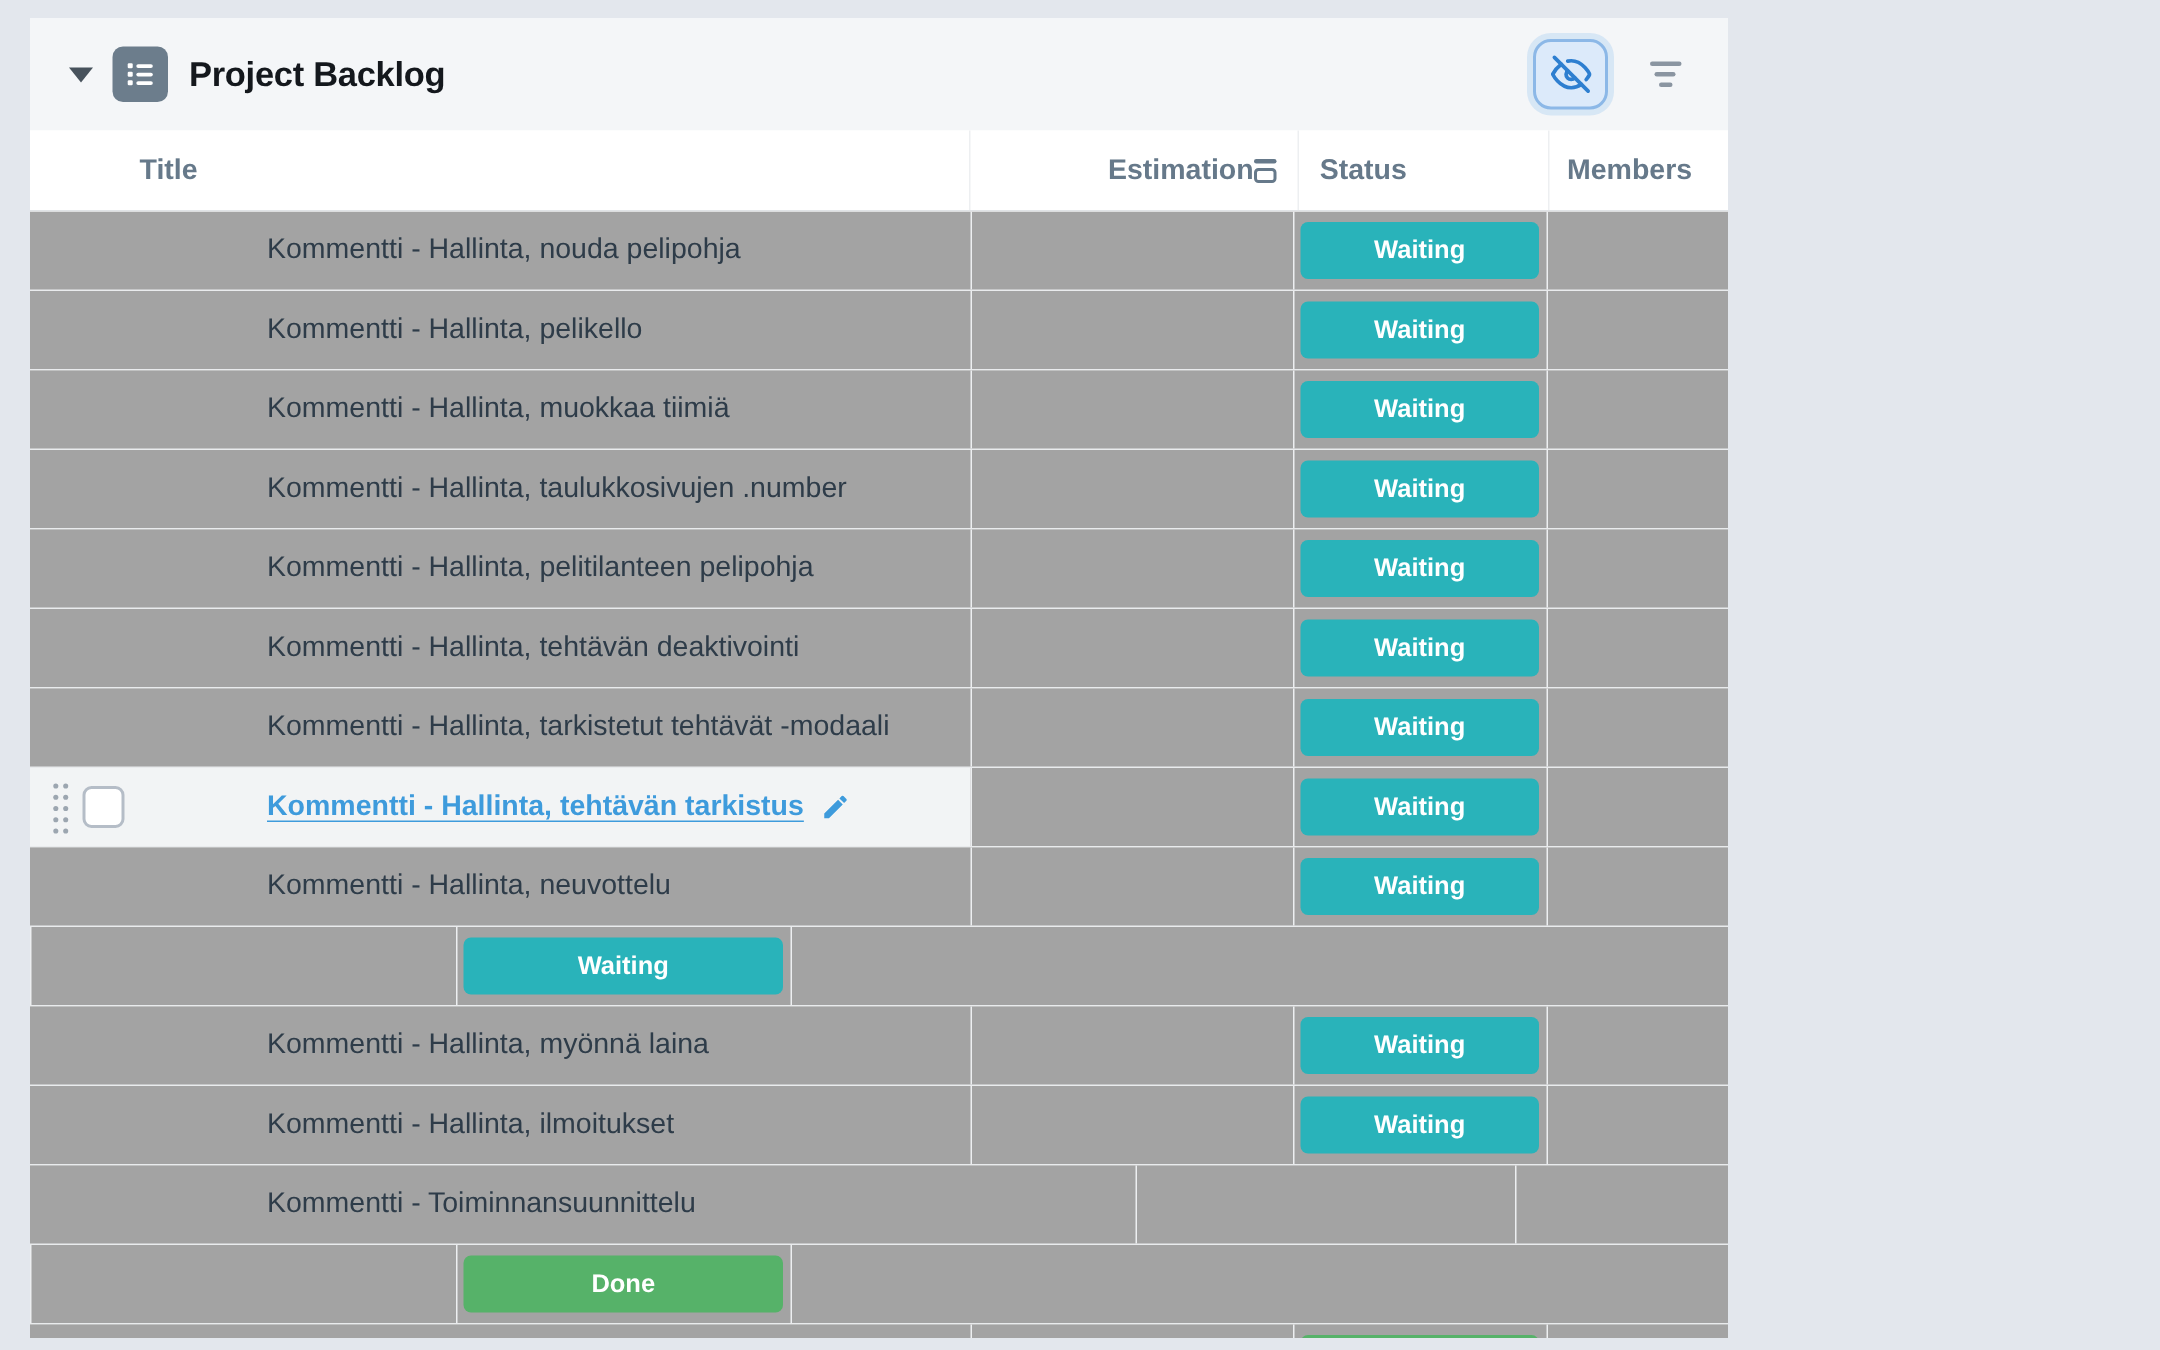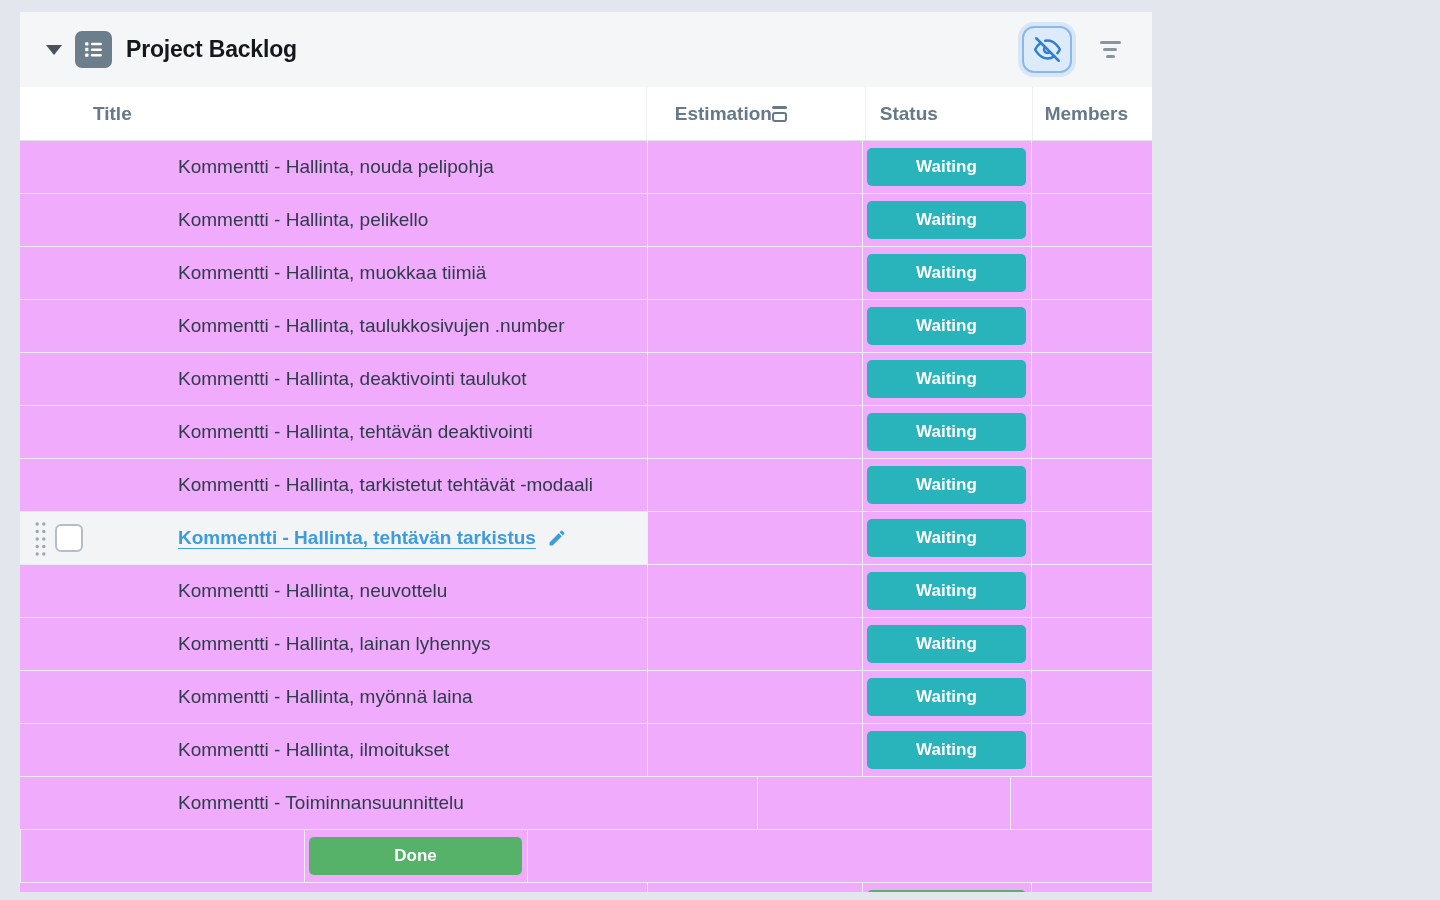--- a/index.html
+++ b/index.html
@@ -24,30 +24,30 @@
     cursor:pointer;padding:0}
   .filter-btn{width:40px;height:40px;margin-left:18px;margin-right:8px;background:none;border:none;cursor:pointer;
     display:flex;flex-direction:column;align-items:center;justify-content:center;gap:4px}
   .filter-bar{height:3px;background:#8a95a1;border-radius:2px}
   .filter-bar.b1{width:21px}.filter-bar.b2{width:14px}.filter-bar.b3{width:9px}
 
   
   .thead{display:flex;height:53px;background:#fff;border-bottom:1px solid #e0e3e6}
   .th{display:flex;align-items:center;font-size:19px;font-weight:700;color:#66798a;box-sizing:border-box;height:100%}
   .th-title{width:830px;padding-left:73px}
-  .th-est{width:284px;padding-left:28px;padding-right:14px;border-left:1px solid #edeff1;justify-content:flex-start}
+  .th-est{width:284px;padding-left:28px;padding-right:14px;border-left:1px solid #edeff1;justify-content:flex-end}
   .th-status{width:223px;padding-left:14px;border-left:1px solid #edeff1}
   .th-members{width:160px;padding-left:12px;border-left:1px solid #edeff1}
   .est-icon{display:flex;flex-direction:column;align-items:center;gap:3px;cursor:pointer}
   .est-icon .bar{width:15px;height:3px;background:#66798a;border-radius:1.5px}
   .est-icon .box{width:15px;height:10px;border:2px solid #66798a;border-radius:3px;box-sizing:border-box}
 
   
   .rows{height:752px;overflow:hidden}
-  .row{display:flex;height:53px;border-bottom:1px solid #e9ebed;box-sizing:border-box;background:#f0abfc}
+  .row{display:flex;height:53px;border-bottom:1px solid #e9ebed;box-sizing:border-box;background:#a3a3a3}
   .cell{box-sizing:border-box;height:100%}
   .c-title{width:830px;display:flex;align-items:center;position:relative}
   .c-est{width:284px;border-left:1px solid #edeff1}
   .c-status{width:223px;border-left:1px solid #edeff1;display:flex;align-items:center}
   .c-members{width:160px;border-left:1px solid #edeff1}
   .title-text{margin-left:158px;font-size:19px;color:#2e3c49;white-space:nowrap;cursor:pointer}
   .row.selected .c-title{background:#f2f4f5}
   .row.selected .title-text{color:#3e9bdc;text-decoration:underline;text-underline-offset:4px;font-weight:700}
   .row-tools{position:absolute;left:14px;top:0;height:100%;display:flex;align-items:center}
   .grip{display:flex;cursor:grab}
@@ -155,21 +155,21 @@
     </div>
     <div class="cell c-est"></div>
     <div class="cell c-status">
       <button class="badge" style="background: rgb(41, 179, 186);">Waiting</button>
     </div>
     <div class="cell c-members"></div>
   </div>
       <div class="row">
     <div class="cell c-title">
 
-      <span class="title-text">Kommentti - Hallinta, deaktivointi taulukot</span>
+      <span class="title-text">Kommentti - Hallinta, pelitilanteen pelipohja</span>
 
     </div>
     <div class="cell c-est"></div>
     <div class="cell c-status">
       <button class="badge" style="background: rgb(41, 179, 186);">Waiting</button>
     </div>
     <div class="cell c-members"></div>
   </div>
       <div class="row">
     <div class="cell c-title">
@@ -235,25 +235,20 @@
       <span class="title-text">Kommentti - Hallinta, neuvottelu</span>
 
     </div>
     <div class="cell c-est"></div>
     <div class="cell c-status">
       <button class="badge" style="background: rgb(41, 179, 186);">Waiting</button>
     </div>
     <div class="cell c-members"></div>
   </div>
       <div class="row">
-    <div class="cell c-title">
-
-      <span class="title-text">Kommentti - Hallinta, lainan lyhennys</span>
-
-    </div>
     <div class="cell c-est"></div>
     <div class="cell c-status">
       <button class="badge" style="background: rgb(41, 179, 186);">Waiting</button>
     </div>
     <div class="cell c-members"></div>
   </div>
       <div class="row">
     <div class="cell c-title">
 
       <span class="title-text">Kommentti - Hallinta, myönnä laina</span>

